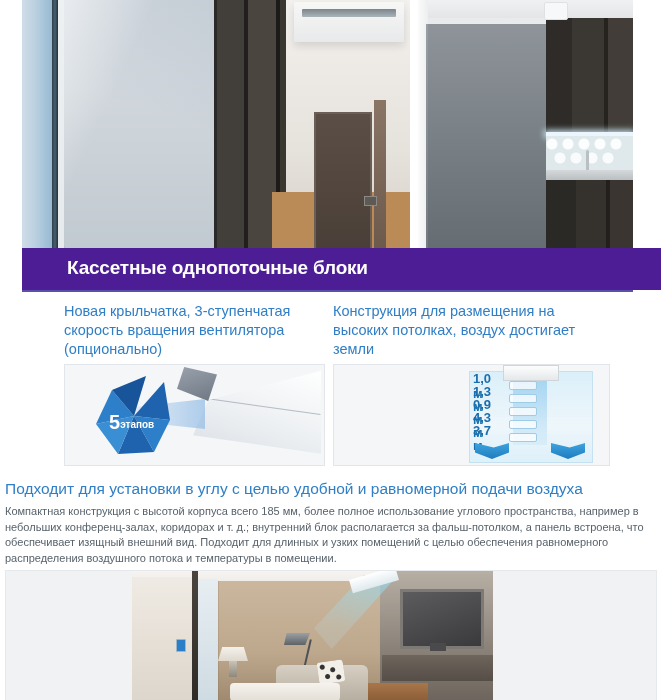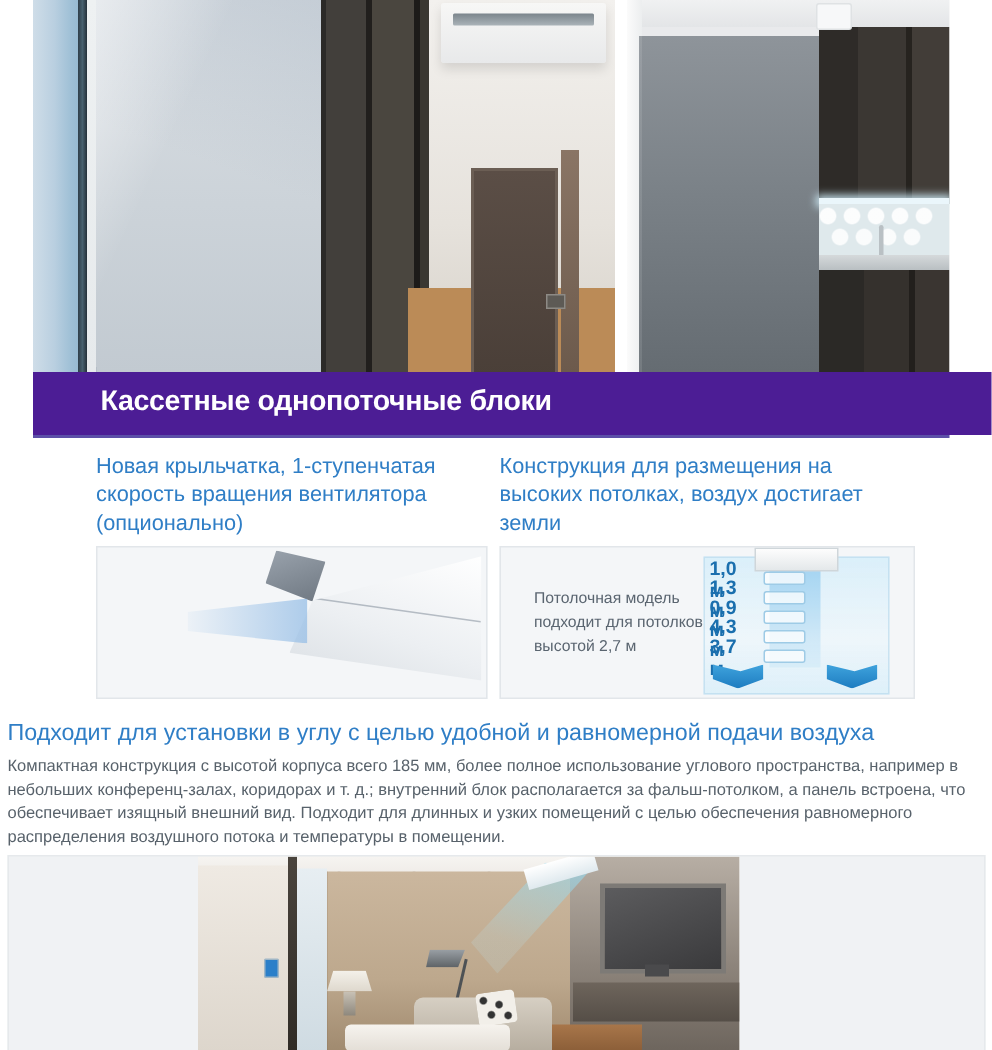--- a/index.html
+++ b/index.html
@@ -435,36 +435,52 @@
     </div>
   </div>
 </div>
 
 <div class="banner">
   <div class="banner-title">Кассетные однопоточные блоки</div>
 </div>
 <div class="banner-underline"></div>
 
 <div class="feature-col col-left">
-  <div class="feature-heading">Новая крыльчатка, 1-ступенчатая скорость вращения вентилятора (опционально)</div>
+  <div class="feature-heading">Новая крыльчатка, 3-ступенчатая скорость вращения вентилятора (опционально)</div>
 </div>
 
 <div class="feature-col col-right">
   <div class="feature-heading">Конструкция для размещения на высоких потолках, воздух достигает земли</div>
 </div>
 
 <div class="illus illus-left">
   <div class="blade-shape"></div>
   <div class="motor"></div>
   <div class="airflow"></div>
 
+  <div class="pinwheel">
+    <svg width="98" height="90" viewBox="0 0 98 90" aria-hidden="true">
+      <g transform="translate(49,45)">
+        <g>
+          <path d="M0,0 L30,-34 L36,4 Z" fill="#1f62ad"></path>
+          <path d="M0,0 L36,4 L20,36 Z" fill="#2e7fc9"></path>
+          <path d="M0,0 L20,36 L-16,38 Z" fill="#1f62ad"></path>
+          <path d="M0,0 L-16,38 L-38,8 Z" fill="#3a8ed4"></path>
+          <path d="M0,0 L-38,8 L-22,-26 Z" fill="#2e7fc9"></path>
+          <path d="M0,0 L-22,-26 L12,-40 Z" fill="#17549a"></path>
+        </g>
+      </g>
+    </svg>
+    <div class="steps-label">
+      <span class="steps-num">5</span><span class="steps-word">этапов</span>
+    </div>
+  </div>
 </div>
 
 <div class="illus illus-right">
-  <div class="illus-caption">Потолочная модель подходит для потолков высотой 2,7 м</div>
 
   <div class="ceil-scene">
     <div class="room-box"></div>
     <div class="airstream"></div>
     <div class="unit-top"></div>
 
     <div class="scale">
       <div class="scale-row">
         <span class="scale-label">1,0 м</span>
         <span class="scale-tick"></span>

